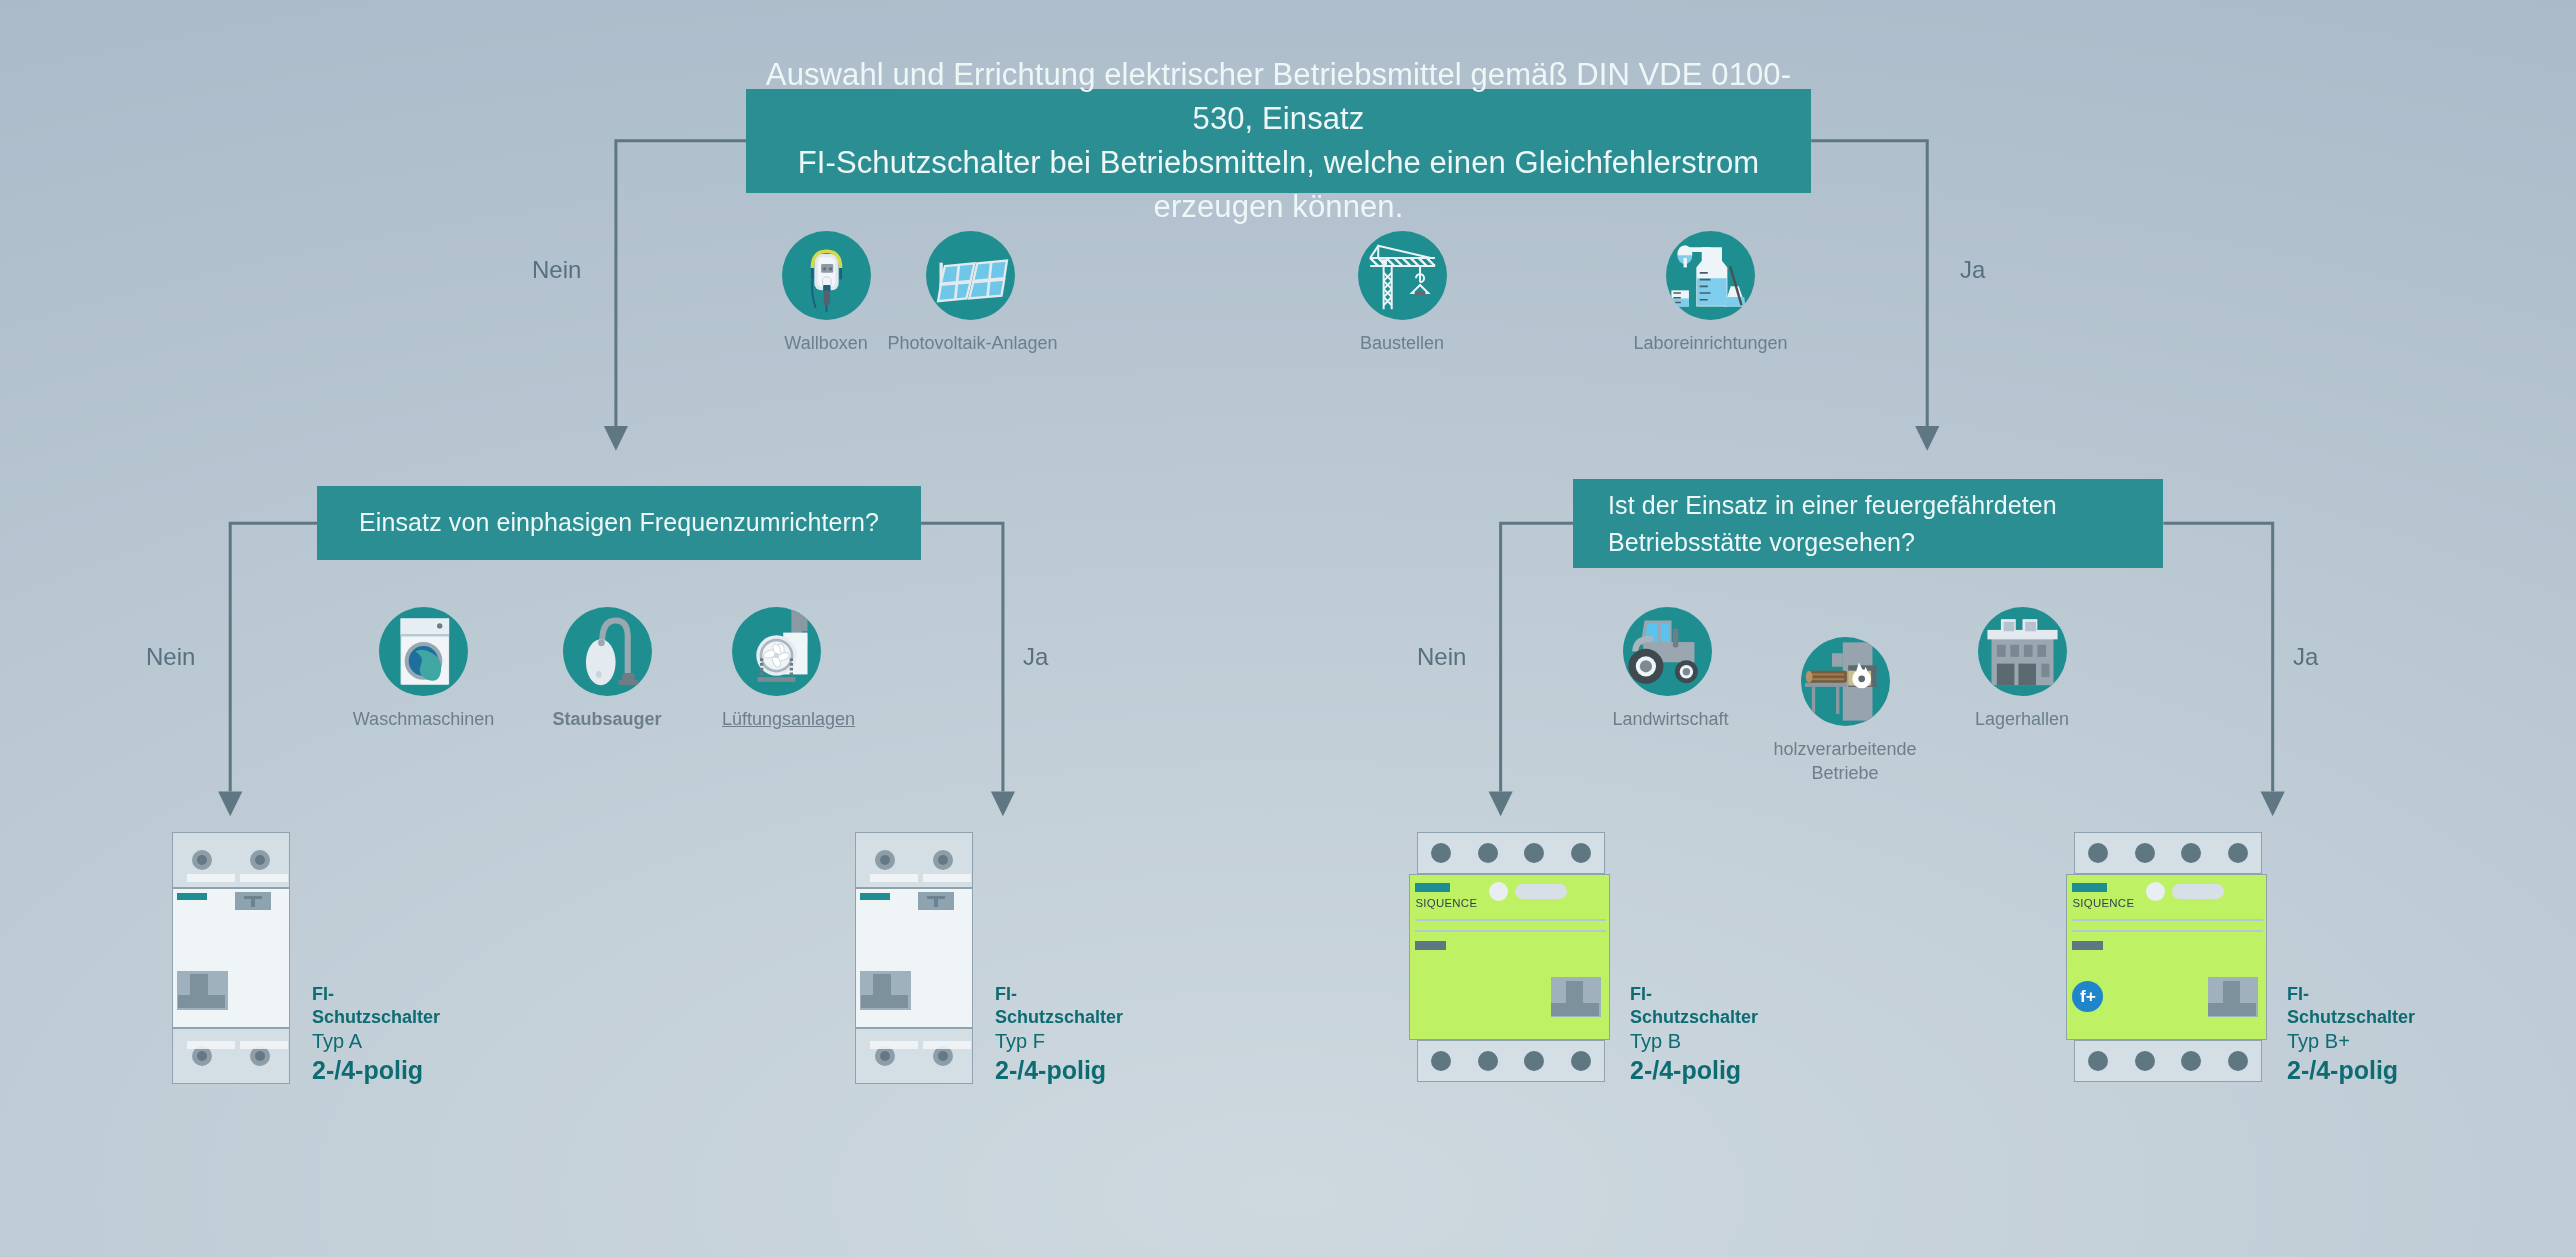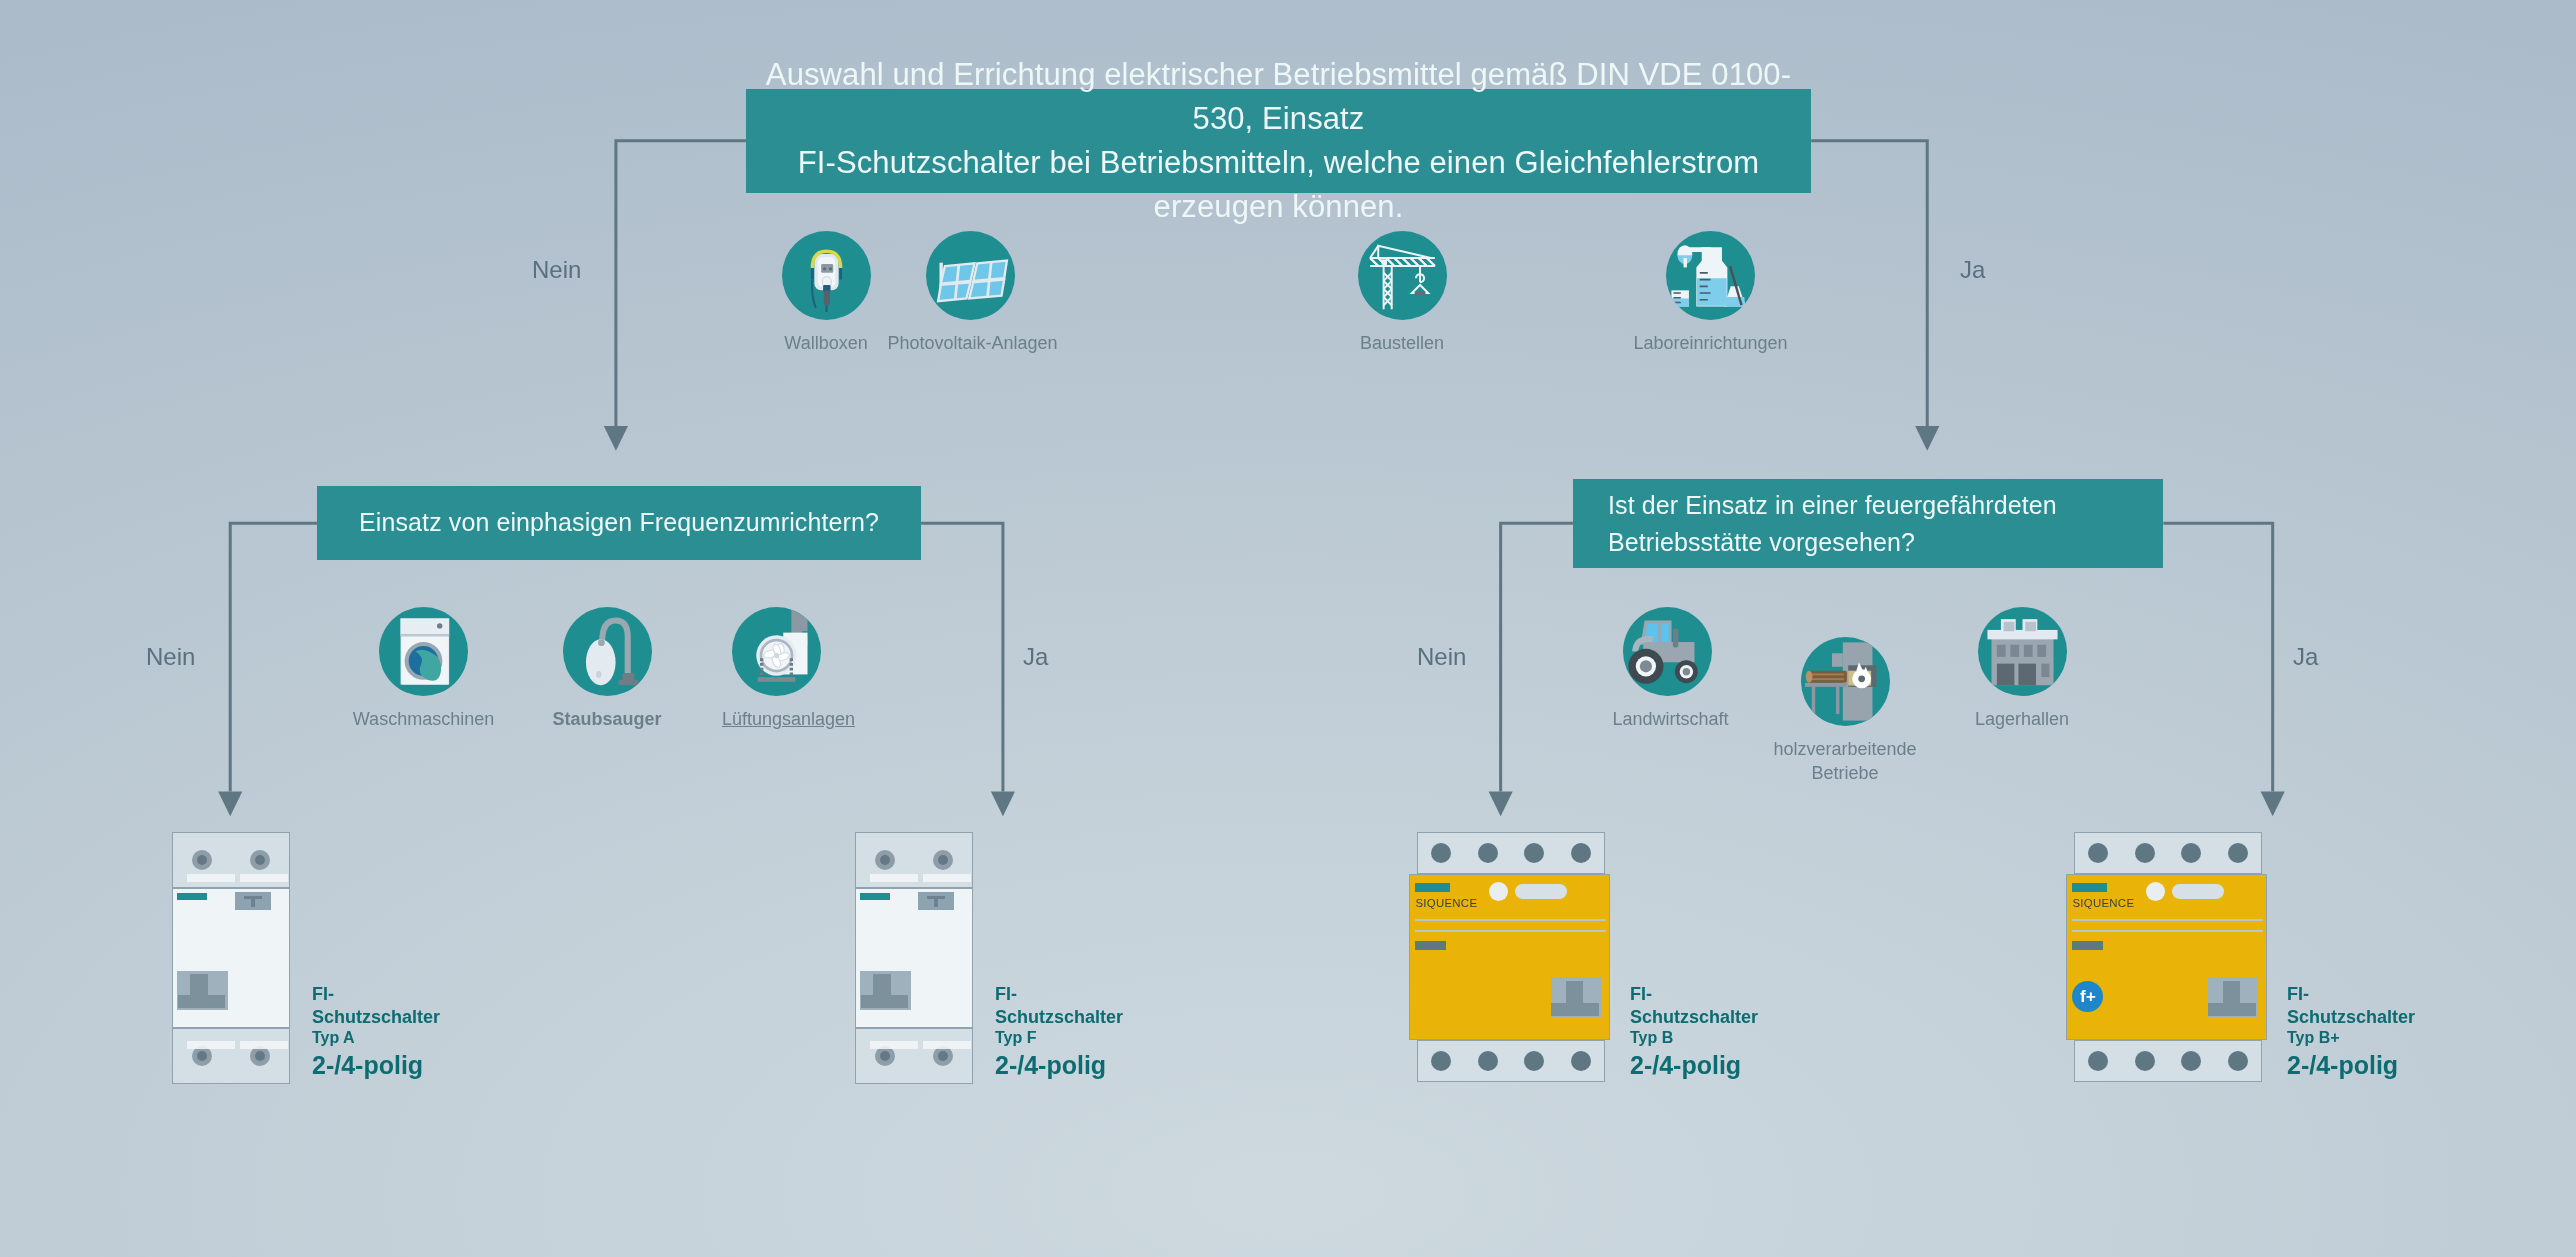--- a/index.html
+++ b/index.html
@@ -67,21 +67,21 @@
     display:flex; align-items:center; justify-content:space-around;
   }
   .term { width:20px; height:20px; border-radius:50%; background:#5f7683; }
   .term.ring {
     background:#8d9ea8; display:flex; align-items:center; justify-content:center;
   }
   .term.ring::after{ content:""; width:10px; height:10px; border-radius:50%; background:#647885; }
   .mid {
     background:#eff4f7; border:1.3px solid #8fa2ad; position:relative;
   }
-  .mid.white { background:#eab308; }
+  .mid.white { background:#bef264; }
   .tealtag { position:absolute; background:#1e8e93; }
   .brand { position:absolute; color:#35424a; font-size:11.4px; letter-spacing:0.3px; }
   .hline { position:absolute; background:#b6c7d2; height:2px; }
   .greytag { position:absolute; background:#5f7683; }
   .lever { position:absolute; background:#9fb1bc; }
   .lever .stem { position:absolute; background:#7d919d; }
   .lever .foot { position:absolute; background:#7d919d; }
   .testbtn { position:absolute; background:#8ea3b0; display:flex; align-items:center; justify-content:center; }
   .testbtn .t1{ position:absolute; background:#6d8290; }
   .pillrow { position:absolute; display:flex; align-items:center; gap:6.7px; }
@@ -89,21 +89,21 @@
   .pillrow .pill { width:52px;height:14.8px;border-radius:7.4px;background:#d7e0e7; }
   .fplus {
     position:absolute; width:31px; height:31px; border-radius:50%;
     background:#1f86c9; color:#fff; font-size:17.4px; font-weight:700;
     display:flex; align-items:center; justify-content:center;
   }
   .cabletrim { position:absolute; background:#f3f7f9; opacity:.85; }
 
   .dev-caption { position:absolute; color:#0d6b72; }
   .dev-caption .c1 { font-size:18px; font-weight:700; line-height:1.25; }
-  .dev-caption .c2 { font-size:16px; font-weight:700; line-height:1.3; }
+  .dev-caption .c2 { font-size:20px; font-weight:400; line-height:1.3; }
   .dev-caption .c3 { font-size:25px; font-weight:700; line-height:1.3; }
 
   #watermark {
     position:absolute; right:47px; top:1137px;
     color:#9badbb; font-size:37px; opacity:.85;
   }
 </style>
 </head>
 <body>
 

